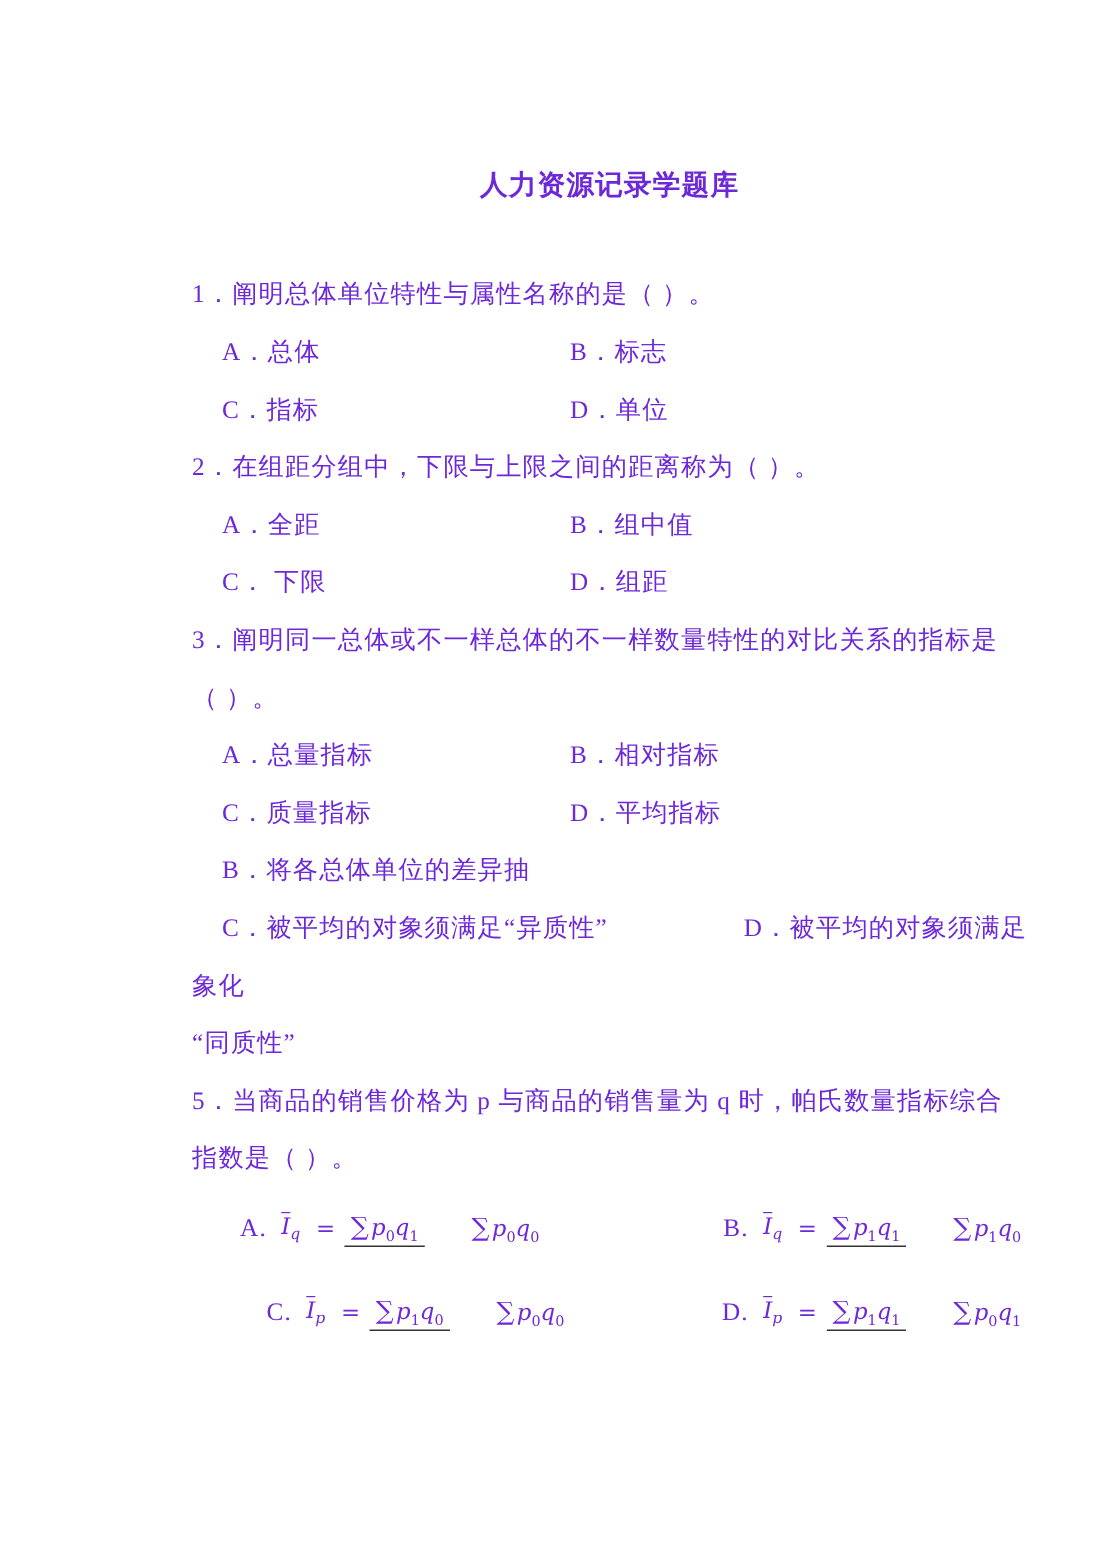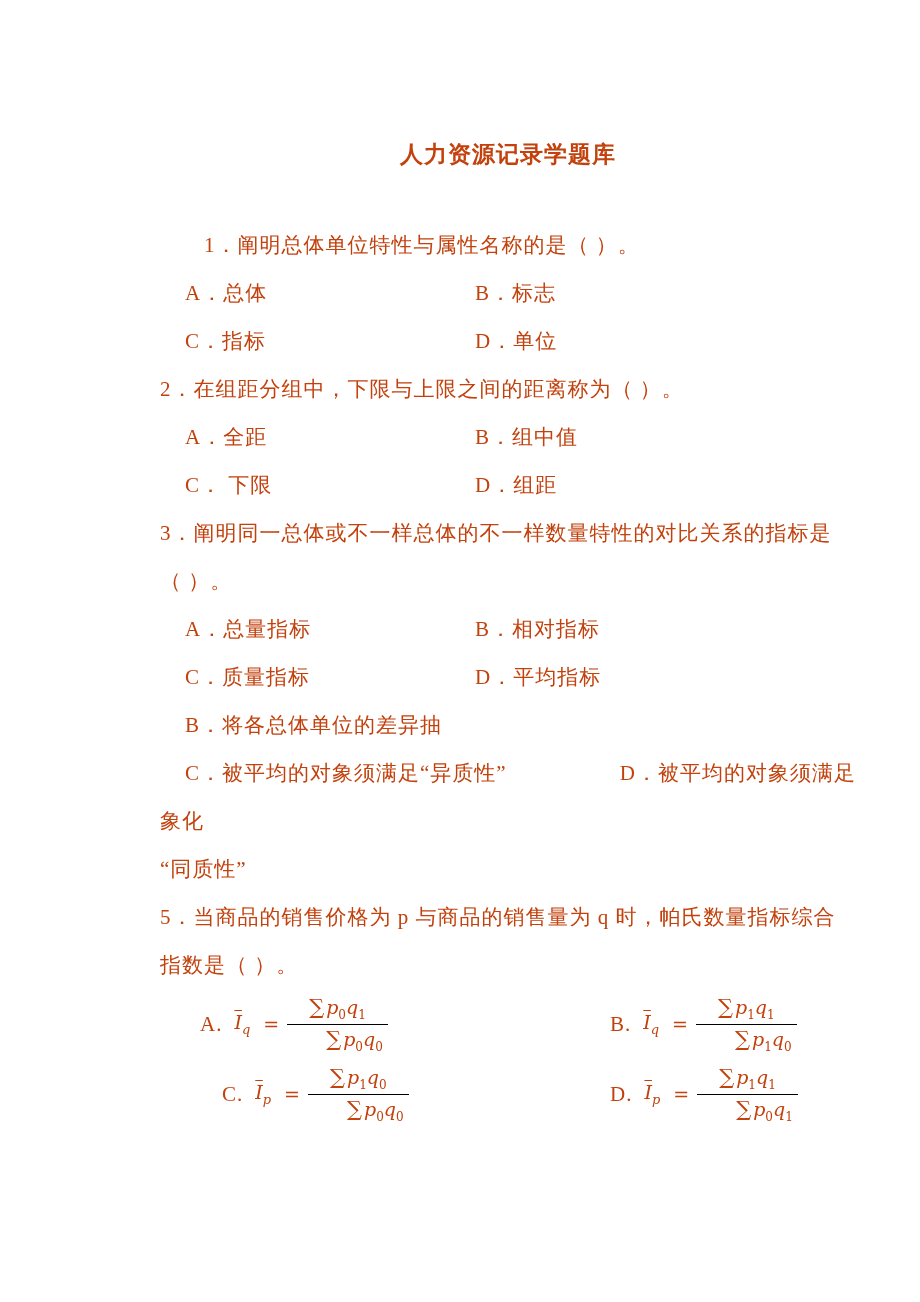--- a/index.html
+++ b/index.html
@@ -1,35 +1,35 @@
 <!DOCTYPE html>
 <html><head>
 <meta charset="utf-8">
 <style>
   * { margin:0; padding:0; box-sizing:border-box; }
   html, body { background:#ffffff; }
   .page {
     width:920px;
     height:1302px;
     background:#ffffff;
-    color:#c2410c;
+    color:#6d28d9;
     font-family:"Liberation Serif","DejaVu Serif",serif;
     font-size:21px;
     position:relative;
     overflow:hidden;
     padding:140px 64px 0 160px;
   }
   .doc-title {
     text-align:center;
     font-weight:bold;
     font-size:23px;
     line-height:30px;
     letter-spacing:1px;
   }
-  .body-start { margin-top:51px;margin-left:44px; }
+  .body-start { margin-top:51px; }
   .line {
     line-height:48px;
     height:48px;
     white-space:nowrap;
     letter-spacing:1px;
   }
   .opt-row { display:flex; padding-left:25px; }
   .opt-col1 { width:290px; }
   .spread {
     display:flex;
@@ -56,21 +56,21 @@
     font-size:21px;
     margin-right:12px;
     letter-spacing:1px;
   }
   .f-lhs { font-style:italic; margin-right:5px; }
   .f-sym { text-decoration:overline; }
   .f-lhs sub { font-size:13px; font-style:italic; }
   .f-eq { margin:0 8px; font-style:normal; }
   .frac {
     display:inline-flex;
-    flex-direction:column;
+    flex-direction:row;
     text-align:center;
     line-height:1.25;
     vertical-align:middle;
   }
   .frac .f-num { border-bottom:1.4px solid #000; padding:0 5px 1px 5px; }
   .frac .f-den { padding:1px 5px 0 5px;margin-left:34px; }
   .sum-sign { font-style:normal; font-size:21px; margin-right:2px; }
   .pv { font-style:italic; }
   .frac sub { font-size:12px; font-style:normal; }
 </style>

